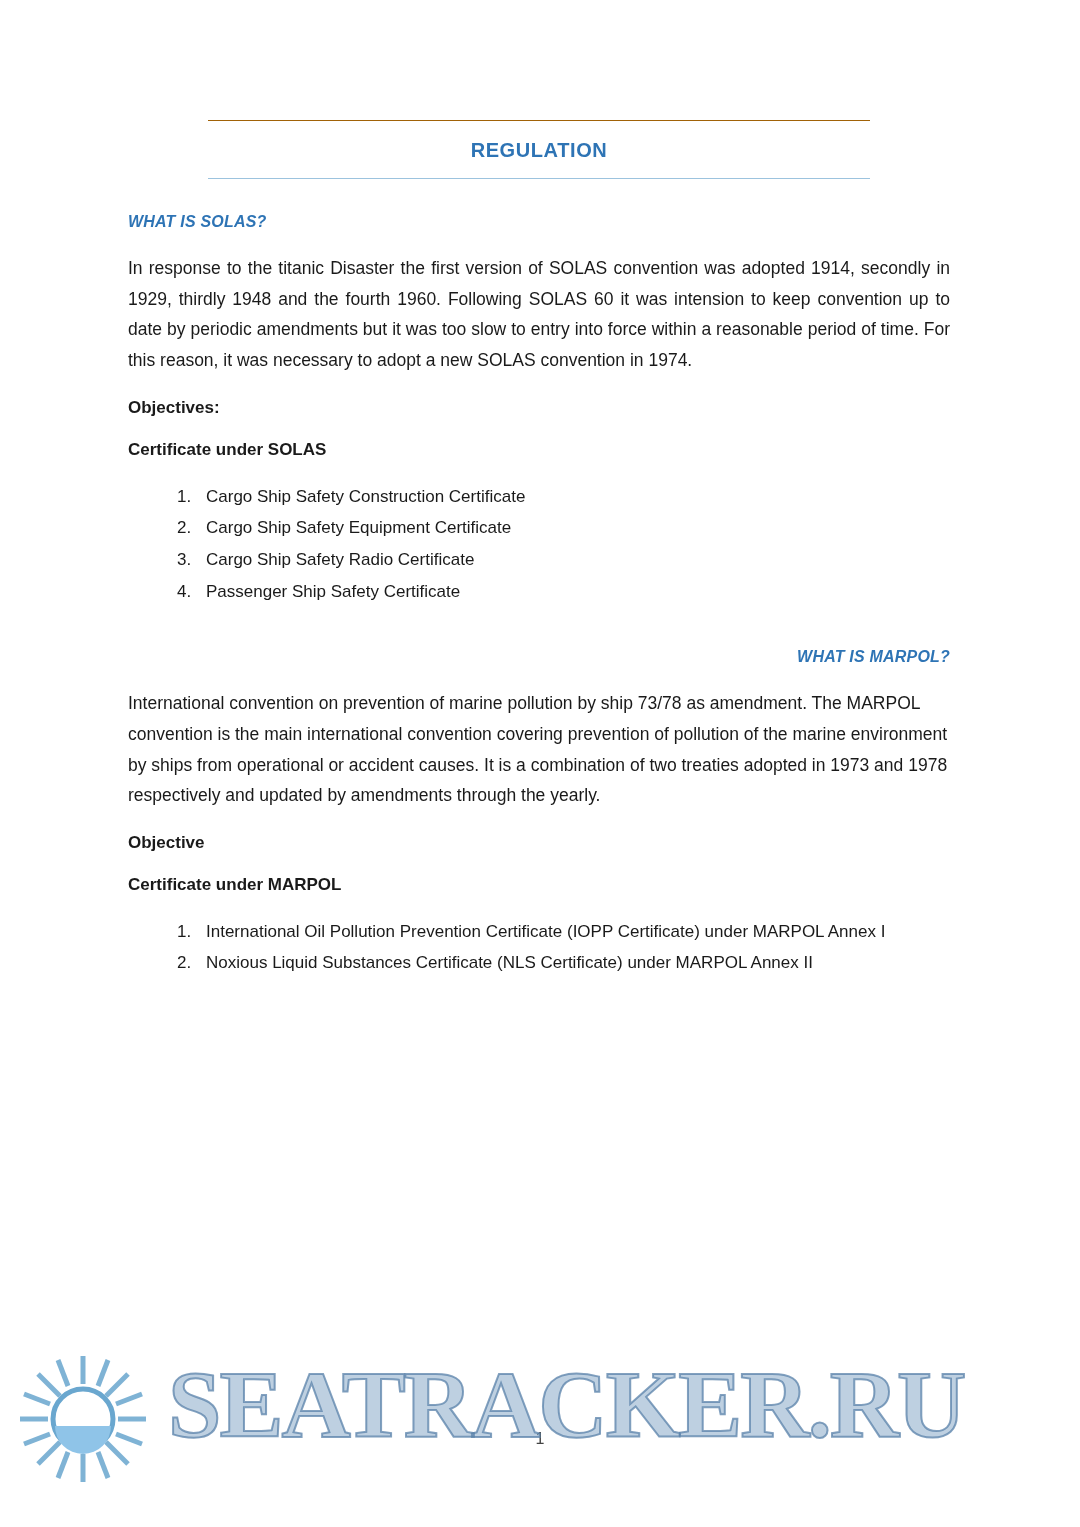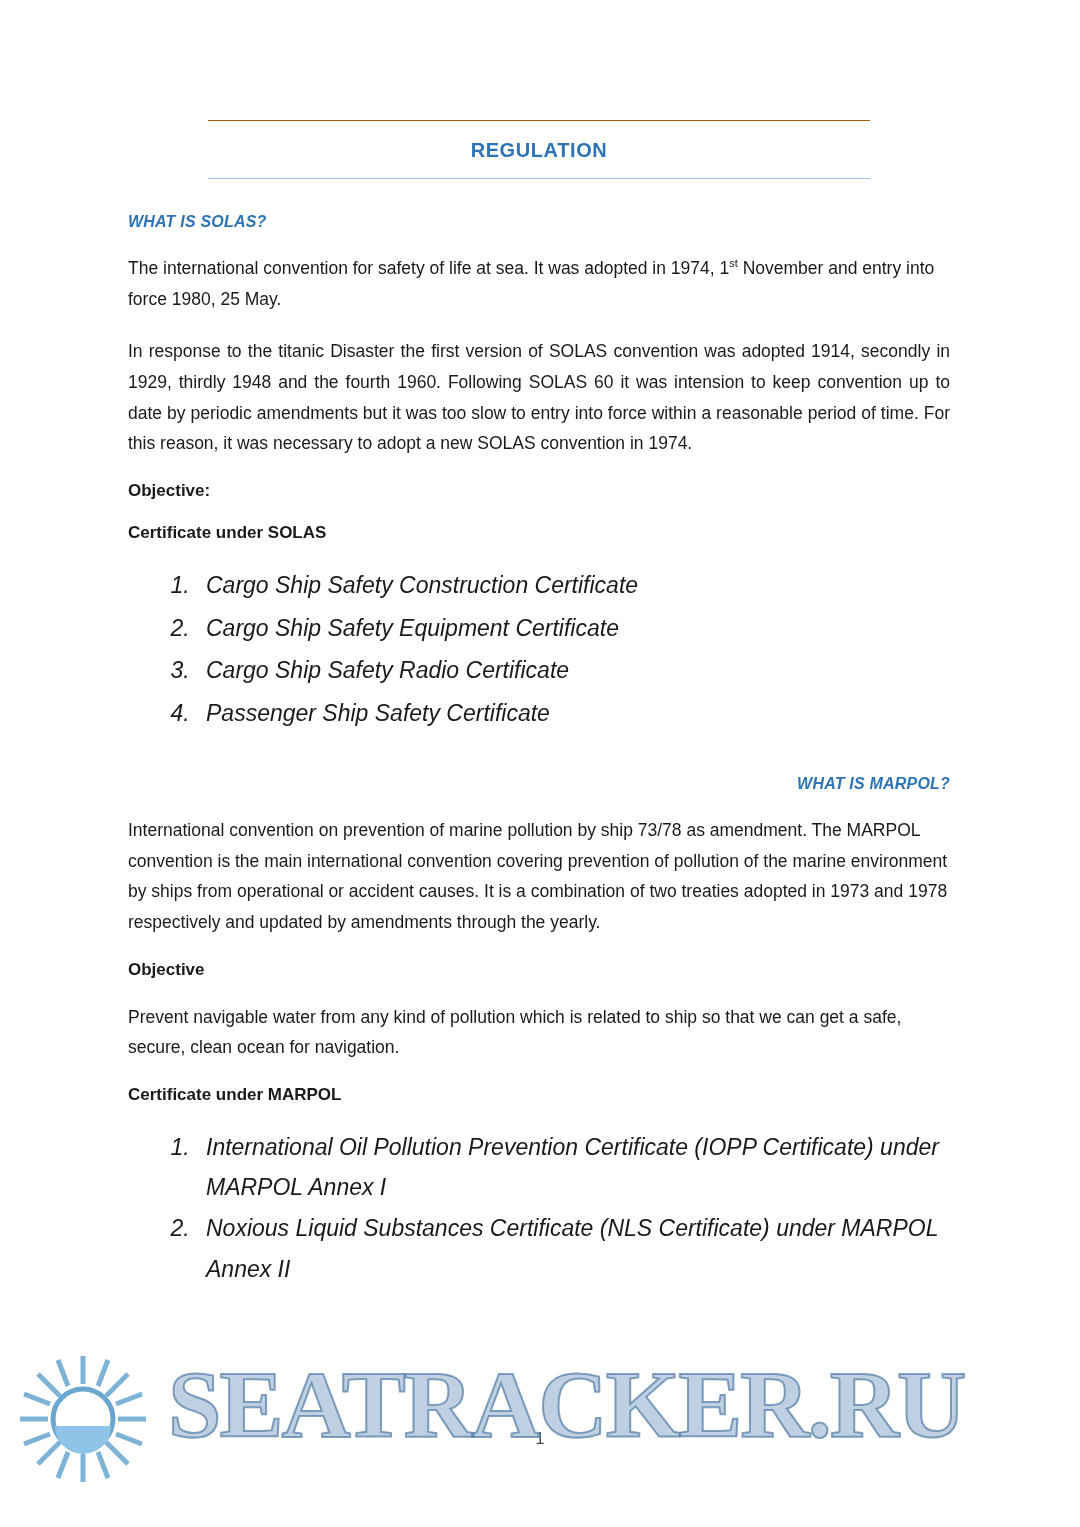--- a/index.html
+++ b/index.html
@@ -73,23 +73,22 @@
   p.sub-heading {
     font-size: 17px;
     font-weight: bold;
     margin: 0 0 22px 0;
     color: #1a1a1a;
   }
 
   ol.num-list {
     margin: 0 0 22px 0;
     padding-left: 68px;
-    font-size: 23px;
+    font-size: 17px;
     line-height: 1.82;
-    font-style: italic;
   }
   ol.num-list li {
     padding-left: 10px;
     margin-bottom: 1px;
   }
   ol.num-list.wide li { line-height: 1.75; }
 
   sup.ord { font-size: 11px; vertical-align: super; }
 
   
@@ -138,43 +137,41 @@
 <div class="page">
 
   <div class="content">
 
     <div class="title-block">
       <div class="doc-title">REGULATION</div>
     </div>
 
     <h2 class="section-heading">WHAT IS SOLAS?</h2>
 
-    <p class="body-text"><span>The international convention for safety of life at sea. It was adopted in 1974, 1</span><sup class="ord">st</sup><span> November and entry into force 1980, 25 May.</span></p>
 
     <p class="body-text justify">In response to the titanic Disaster the first version of SOLAS convention was adopted 1914, secondly in 1929, thirdly 1948 and the fourth 1960. Following SOLAS 60 it was intension to keep convention up to date by periodic amendments but it was too slow to entry into force within a reasonable period of time. For this reason, it was necessary to adopt a new SOLAS convention in 1974.</p>
 
-    <p class="sub-heading">Objective:</p>
+    <p class="sub-heading">Objectives:</p>
 
 
     <p class="sub-heading">Certificate under SOLAS</p>
 
     <ol class="num-list">
       <li>Cargo Ship Safety Construction Certificate</li>
       <li>Cargo Ship Safety Equipment Certificate</li>
       <li>Cargo Ship Safety Radio Certificate</li>
       <li>Passenger Ship Safety Certificate</li>
     </ol>
 
     <h2 class="section-heading spaced-top">WHAT IS MARPOL?</h2>
 
     <p class="body-text">International convention on prevention of marine pollution by ship 73/78 as amendment. The MARPOL convention is the main international convention covering prevention of pollution of the marine environment by ships from operational or accident causes. It is a combination of two treaties adopted in 1973 and 1978 respectively and updated by amendments through the yearly.</p>
 
     <p class="sub-heading">Objective</p>
 
-    <p class="body-text">Prevent navigable water from any kind of pollution which is related to ship so that we can get a safe, secure, clean ocean for navigation.</p>
 
     <p class="sub-heading">Certificate under MARPOL</p>
 
     <ol class="num-list wide">
       <li>International Oil Pollution Prevention Certificate (IOPP Certificate) under MARPOL Annex I</li>
       <li>Noxious Liquid Substances Certificate (NLS Certificate) under MARPOL Annex II</li>
     </ol>
 
   </div>
 

